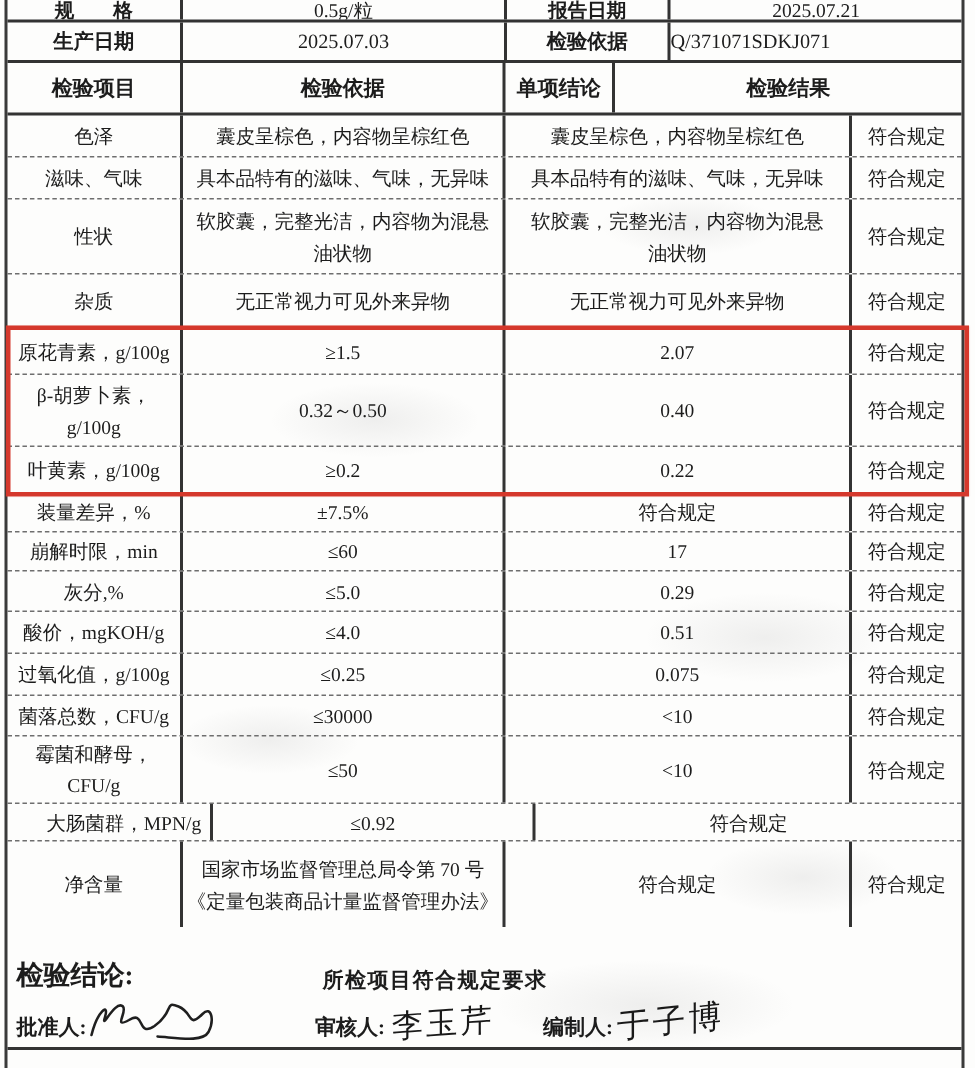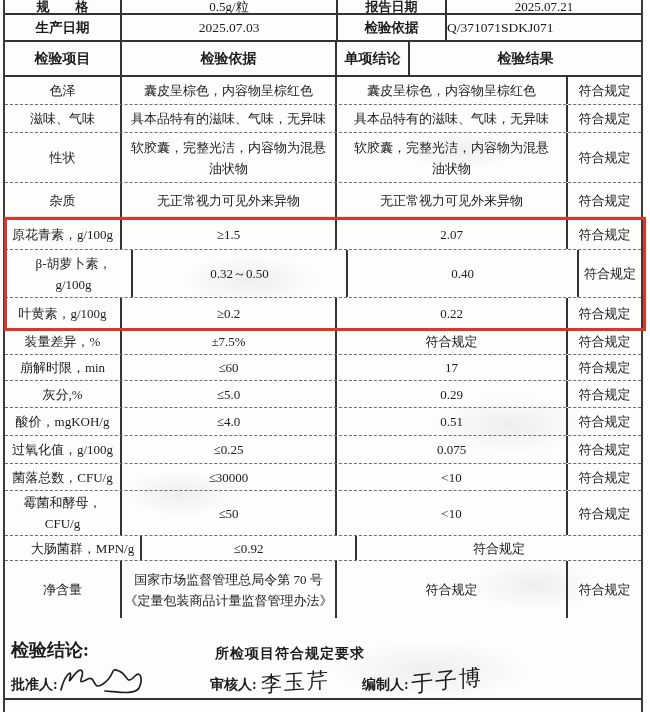--- a/index.html
+++ b/index.html
@@ -145,21 +145,21 @@
     <div class="cell c-con">符合规定</div>
   </div>
 
   <div class="trow" style="height: 31px;">
     <div class="cell c-item">原花青素，g/100g</div>
     <div class="cell c-std">≥1.5</div>
     <div class="cell c-res">2.07</div>
     <div class="cell c-con">符合规定</div>
   </div>
 
-  <div class="trow" style="height: 48px; padding-left: 11px;">
+  <div class="trow" style="height: 48px;">
     <div class="cell c-item">β-胡萝卜素，
 g/100g</div>
     <div class="cell c-std">0.32～0.50</div>
     <div class="cell c-res">0.40</div>
     <div class="cell c-con">符合规定</div>
   </div>
 
   <div class="trow" style="height: 31px;">
     <div class="cell c-item">叶黄素，g/100g</div>
     <div class="cell c-std">≥0.2</div>

